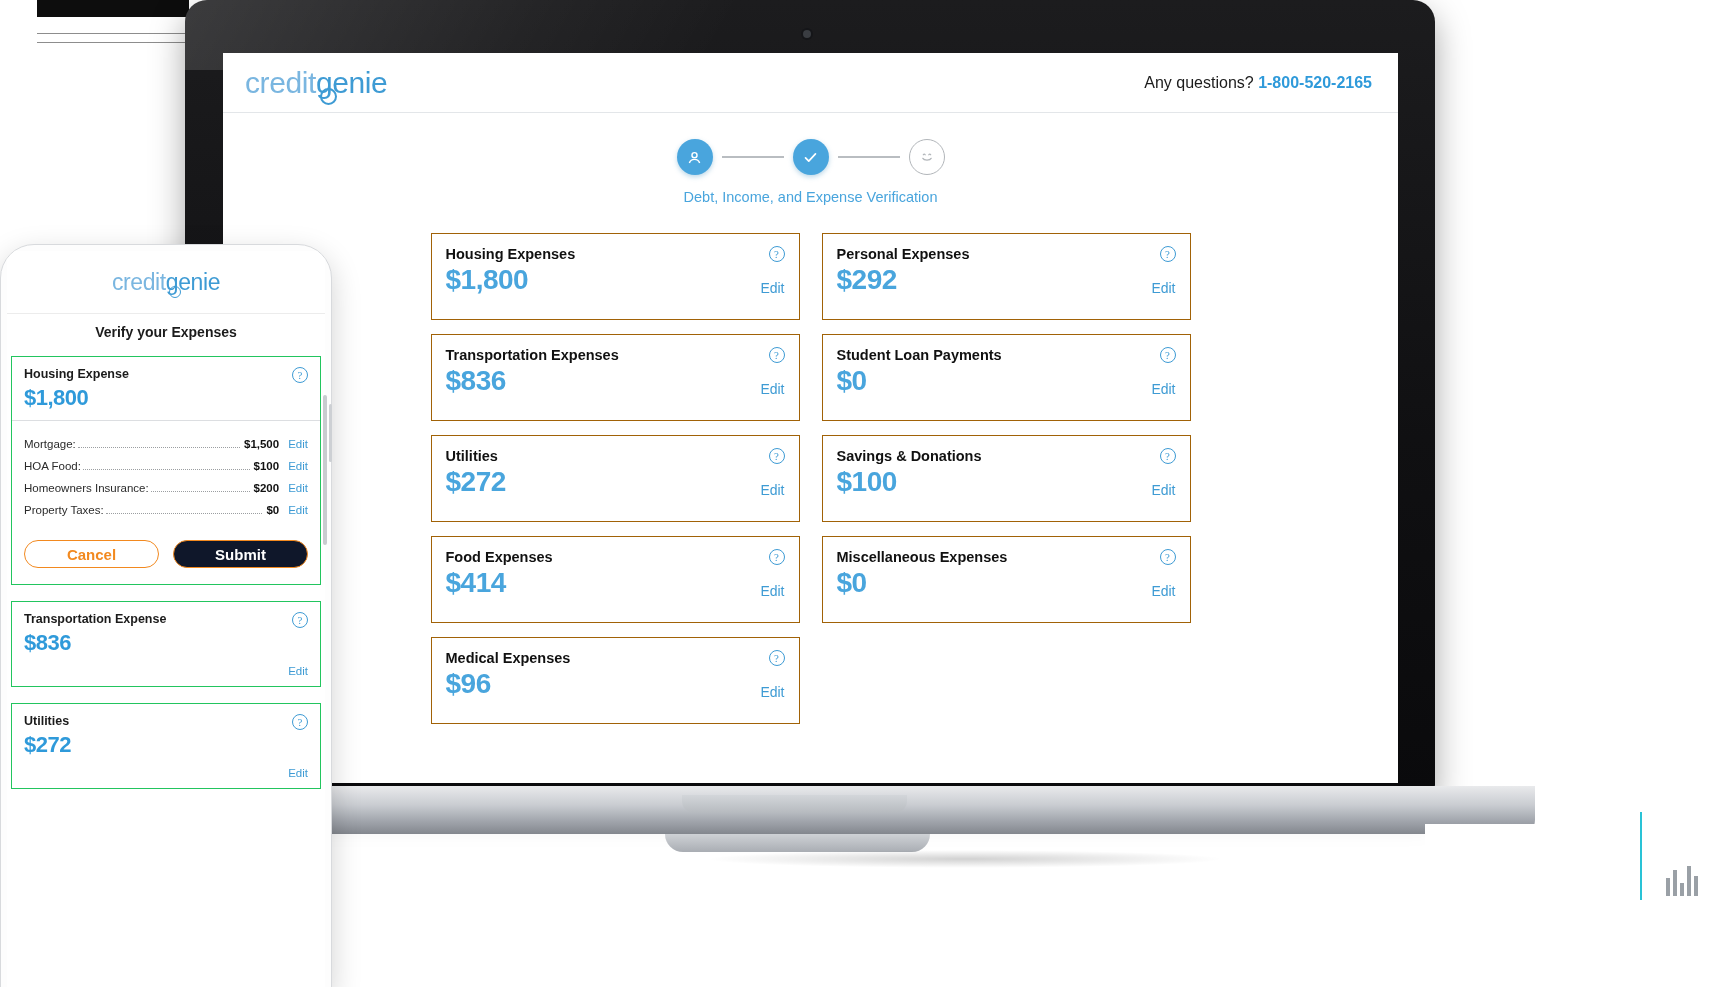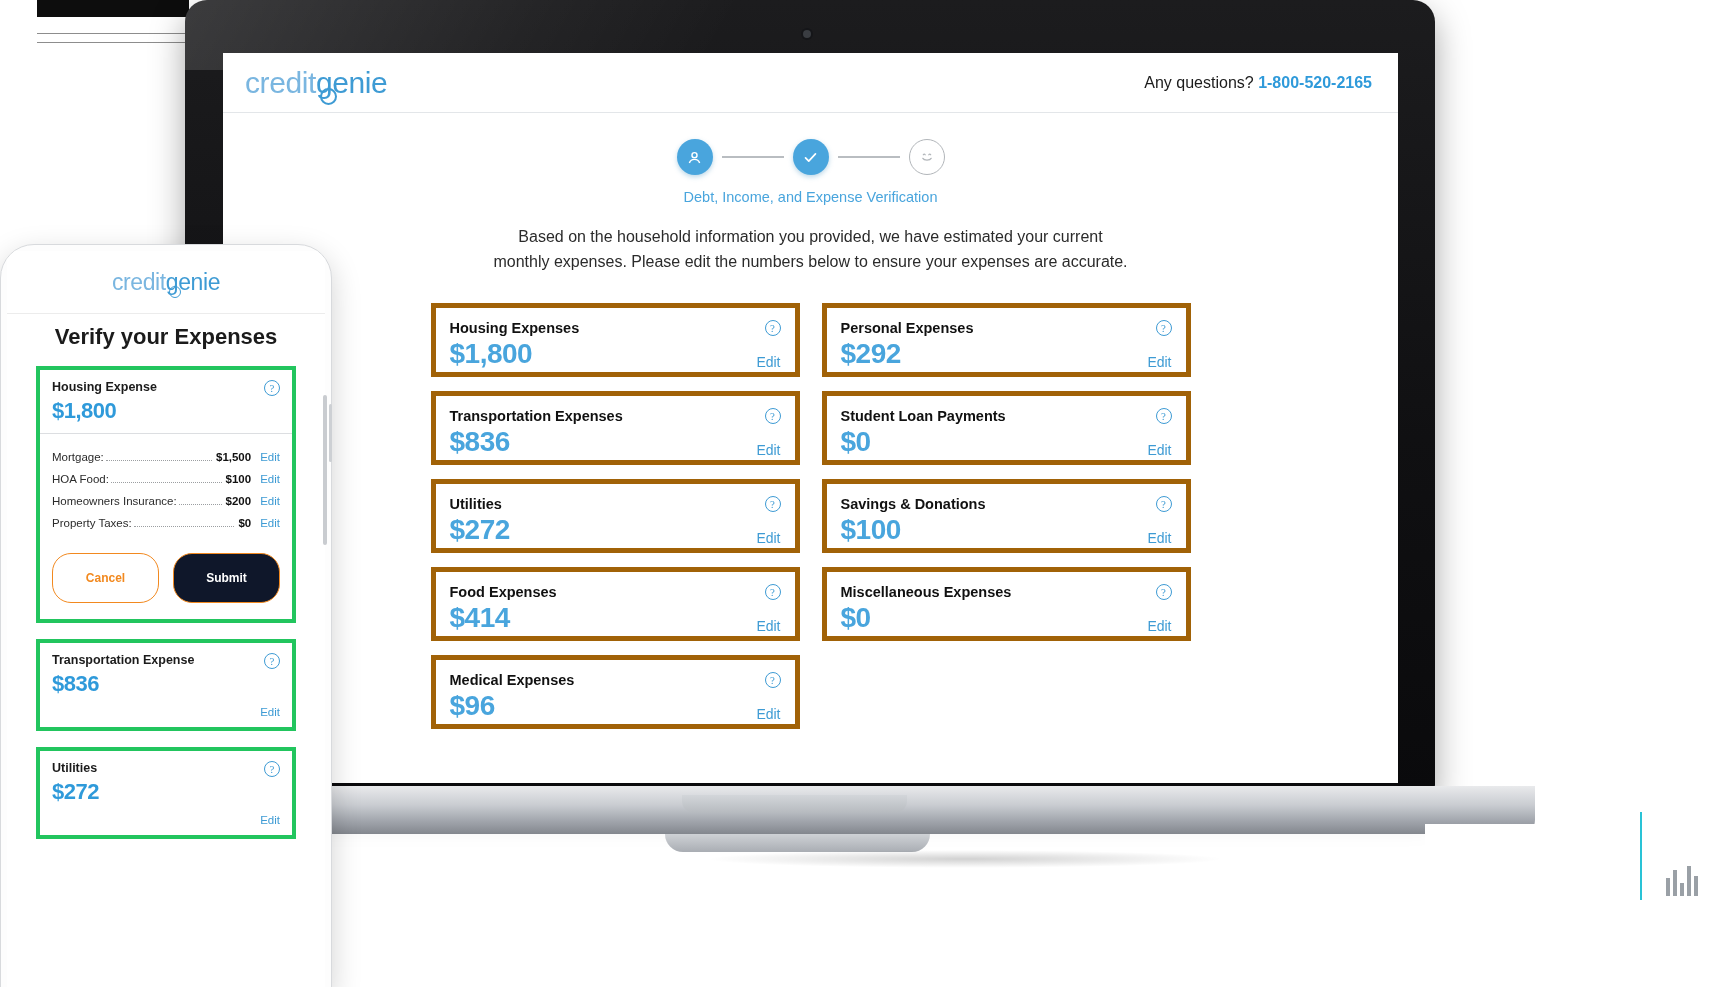--- a/index.html
+++ b/index.html
@@ -97,22 +97,22 @@
     text-align:center;font-size:16px;color:#2b2b2b;line-height:1.55;
     margin:20px auto 0;width:640px;
   }
 
   
   .cards{
     margin:28px auto 0;width:760px;
     display:grid;grid-template-columns:1fr 1fr;gap:14px 22px;
   }
   .exp-card{
-    border:5px solid #a16207;background:#fff;
-    padding:12px 14px 10px 14px;height:74px;box-sizing:border-box;
+    border:1px solid #a16207;background:#fff;
+    padding:12px 14px 10px 14px;height:87px;box-sizing:border-box;
     position:relative;
   }
   .exp-top{display:flex;align-items:flex-start;justify-content:space-between;}
   .exp-title{font-size:14.5px;font-weight:bold;color:#111;}
   .q-icon{
     width:16px;height:16px;border:1.4px solid #3e9bd4;border-radius:50%;
     color:#3e9bd4;font-size:11px;line-height:14px;text-align:center;
     box-sizing:border-box;flex:none;font-family:"Liberation Serif",serif;
   }
   .exp-bottom{display:flex;align-items:flex-end;justify-content:space-between;margin-top:2px;}
@@ -133,41 +133,41 @@
   .phone-logo .logo-credit,.phone-logo .logo-genie{font-size:23px;}
   .phone-logo .ring{left:57px;bottom:-4px;width:10px;height:10px;border-width:1.6px;}
   .phone-btn-side{position:absolute;right:-2px;top:160px;width:3px;height:58px;background:#cdd0d4;border-radius:2px;}
 
   .p-steps{display:flex;flex-direction:column;align-items:center;margin-top:16px;}
   .p-steps-row{display:flex;align-items:center;}
   .p-dot{width:30px;height:30px;border-radius:50%;background:#2f9ada;display:flex;align-items:center;justify-content:center;box-shadow:0 2px 5px rgba(47,154,218,.35);}
   .p-line{width:40px;height:2px;background:#c3c6ca;margin:0 6px;}
   .p-step-label{font-size:9.5px;color:#49a5dd;margin-top:5px;}
 
-  .p-title{text-align:center;font-size:22px;font-weight:bold;color:#1b1b1b;margin:10px 0 0;}
+  .p-title{text-align:center;font-size:14px;font-weight:bold;color:#1b1b1b;margin:10px 0 0;}
   .p-sub{text-align:center;font-size:11.5px;color:#6e7275;line-height:1.5;margin:8px 18px 0;}
 
   .p-card{
-    margin:16px 29px 0;border:4px solid #22c55e;background:#fff;box-sizing:border-box;
+    margin:16px 4px 0;border:1px solid #22c55e;background:#fff;box-sizing:border-box;
   }
   .p-card-head{padding:10px 12px 9px;}
   .p-card-row{display:flex;align-items:flex-start;justify-content:space-between;}
   .p-card-title{font-size:12.5px;font-weight:bold;color:#1b1b1b;}
   .p-card-amount{font-size:22px;font-weight:bold;color:#2f9ada;letter-spacing:-0.5px;margin-top:2px;}
   .p-divider{height:1px;background:#dcdee1;}
   .p-lines{padding:8px 12px 4px;}
   .p-line-item{display:flex;align-items:baseline;font-size:11.5px;color:#2b2b2b;margin:9px 0;}
   .p-line-label{white-space:nowrap;}
   .p-dots{flex:1;border-bottom:1.5px dotted #9b9ea1;margin:0 2px 3px 2px;}
   .p-line-val{font-weight:bold;color:#111;white-space:nowrap;padding-left:2px;}
   .p-line-edit{color:#3e9bd4;margin-left:9px;font-size:11.5px;}
   .p-actions{display:flex;gap:14px;padding:10px 12px 16px;}
   .btn{
-    flex:1;height:50px;border-radius:19px;display:flex;align-items:center;justify-content:center;
-    font-size:12px;font-weight:bold;box-sizing:border-box;cursor:pointer;
+    flex:1;height:28px;border-radius:19px;display:flex;align-items:center;justify-content:center;
+    font-size:15px;font-weight:bold;box-sizing:border-box;cursor:pointer;
   }
   .btn-cancel{border:1.5px solid #f2891f;color:#f2891f;background:#fff;}
   .btn-submit{background:#0f172a;color:#fff;border:1.5px solid #f2891f;}
   .p-card-foot{display:flex;justify-content:flex-end;padding:0 12px 9px;}
   .p-edit{font-size:11.5px;color:#3e9bd4;}
 
   .scrollbar{
     position:absolute;right:4px;top:150px;width:4px;height:150px;border-radius:3px;
     background:#c9ccd0;
   }
@@ -225,21 +225,20 @@
                 <svg width="22" height="22" viewBox="0 0 24 24" fill="none" stroke="#b2b6ba" stroke-width="1.4" stroke-linecap="round">
                   <path d="M8 9.5c.6-1 1.4-1 2 0"></path>
                   <path d="M14 9.5c.6-1 1.4-1 2 0"></path>
                   <path d="M7.5 13.5c1.2 2.4 7.8 2.4 9 0"></path>
                 </svg>
               </div>
             </div>
             <div class="step-label">Debt, Income, and Expense Verification</div>
           </div>
 
-          <p class="page-sub">Based on the household information you provided, we have estimated your current monthly expenses. Please edit the numbers below to ensure your expenses are accurate.</p>
 
           <div class="cards">
 
             <div class="exp-card">
               <div class="exp-top">
                 <span class="exp-title">Housing Expenses</span>
                 <span class="q-icon">?</span>
               </div>
               <div class="exp-bottom">
                 <span class="exp-amount">$1,800</span>

